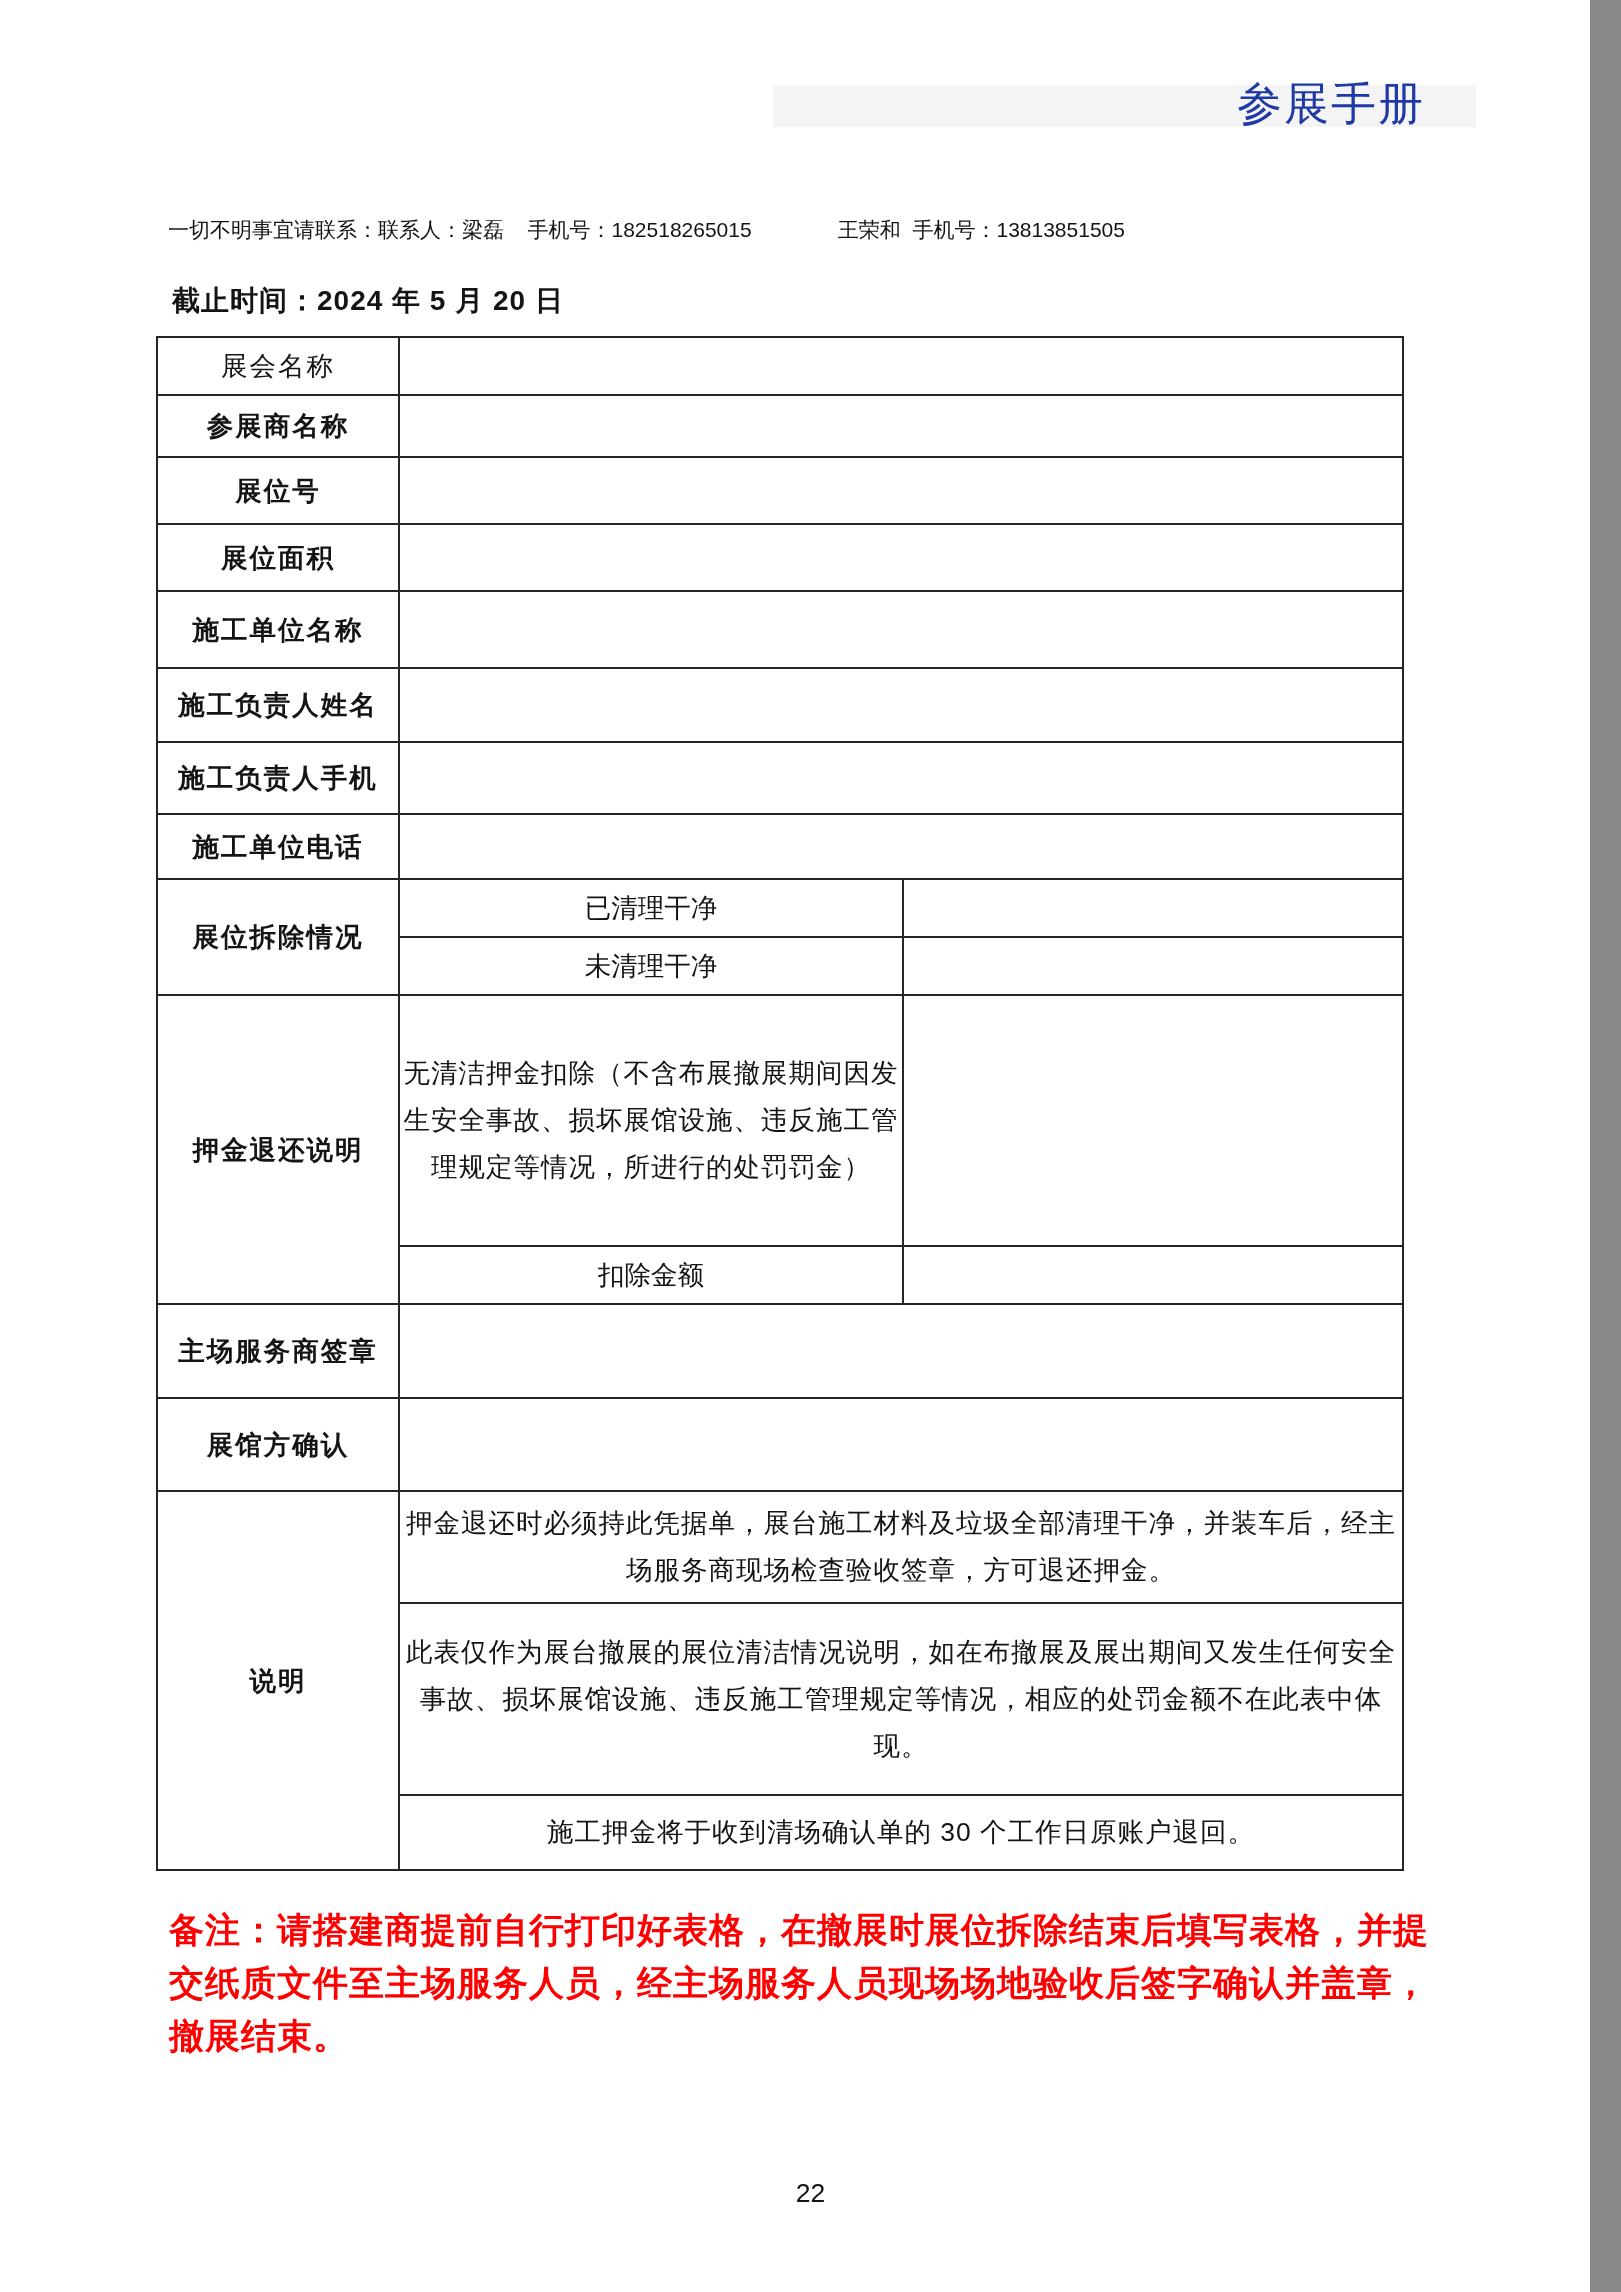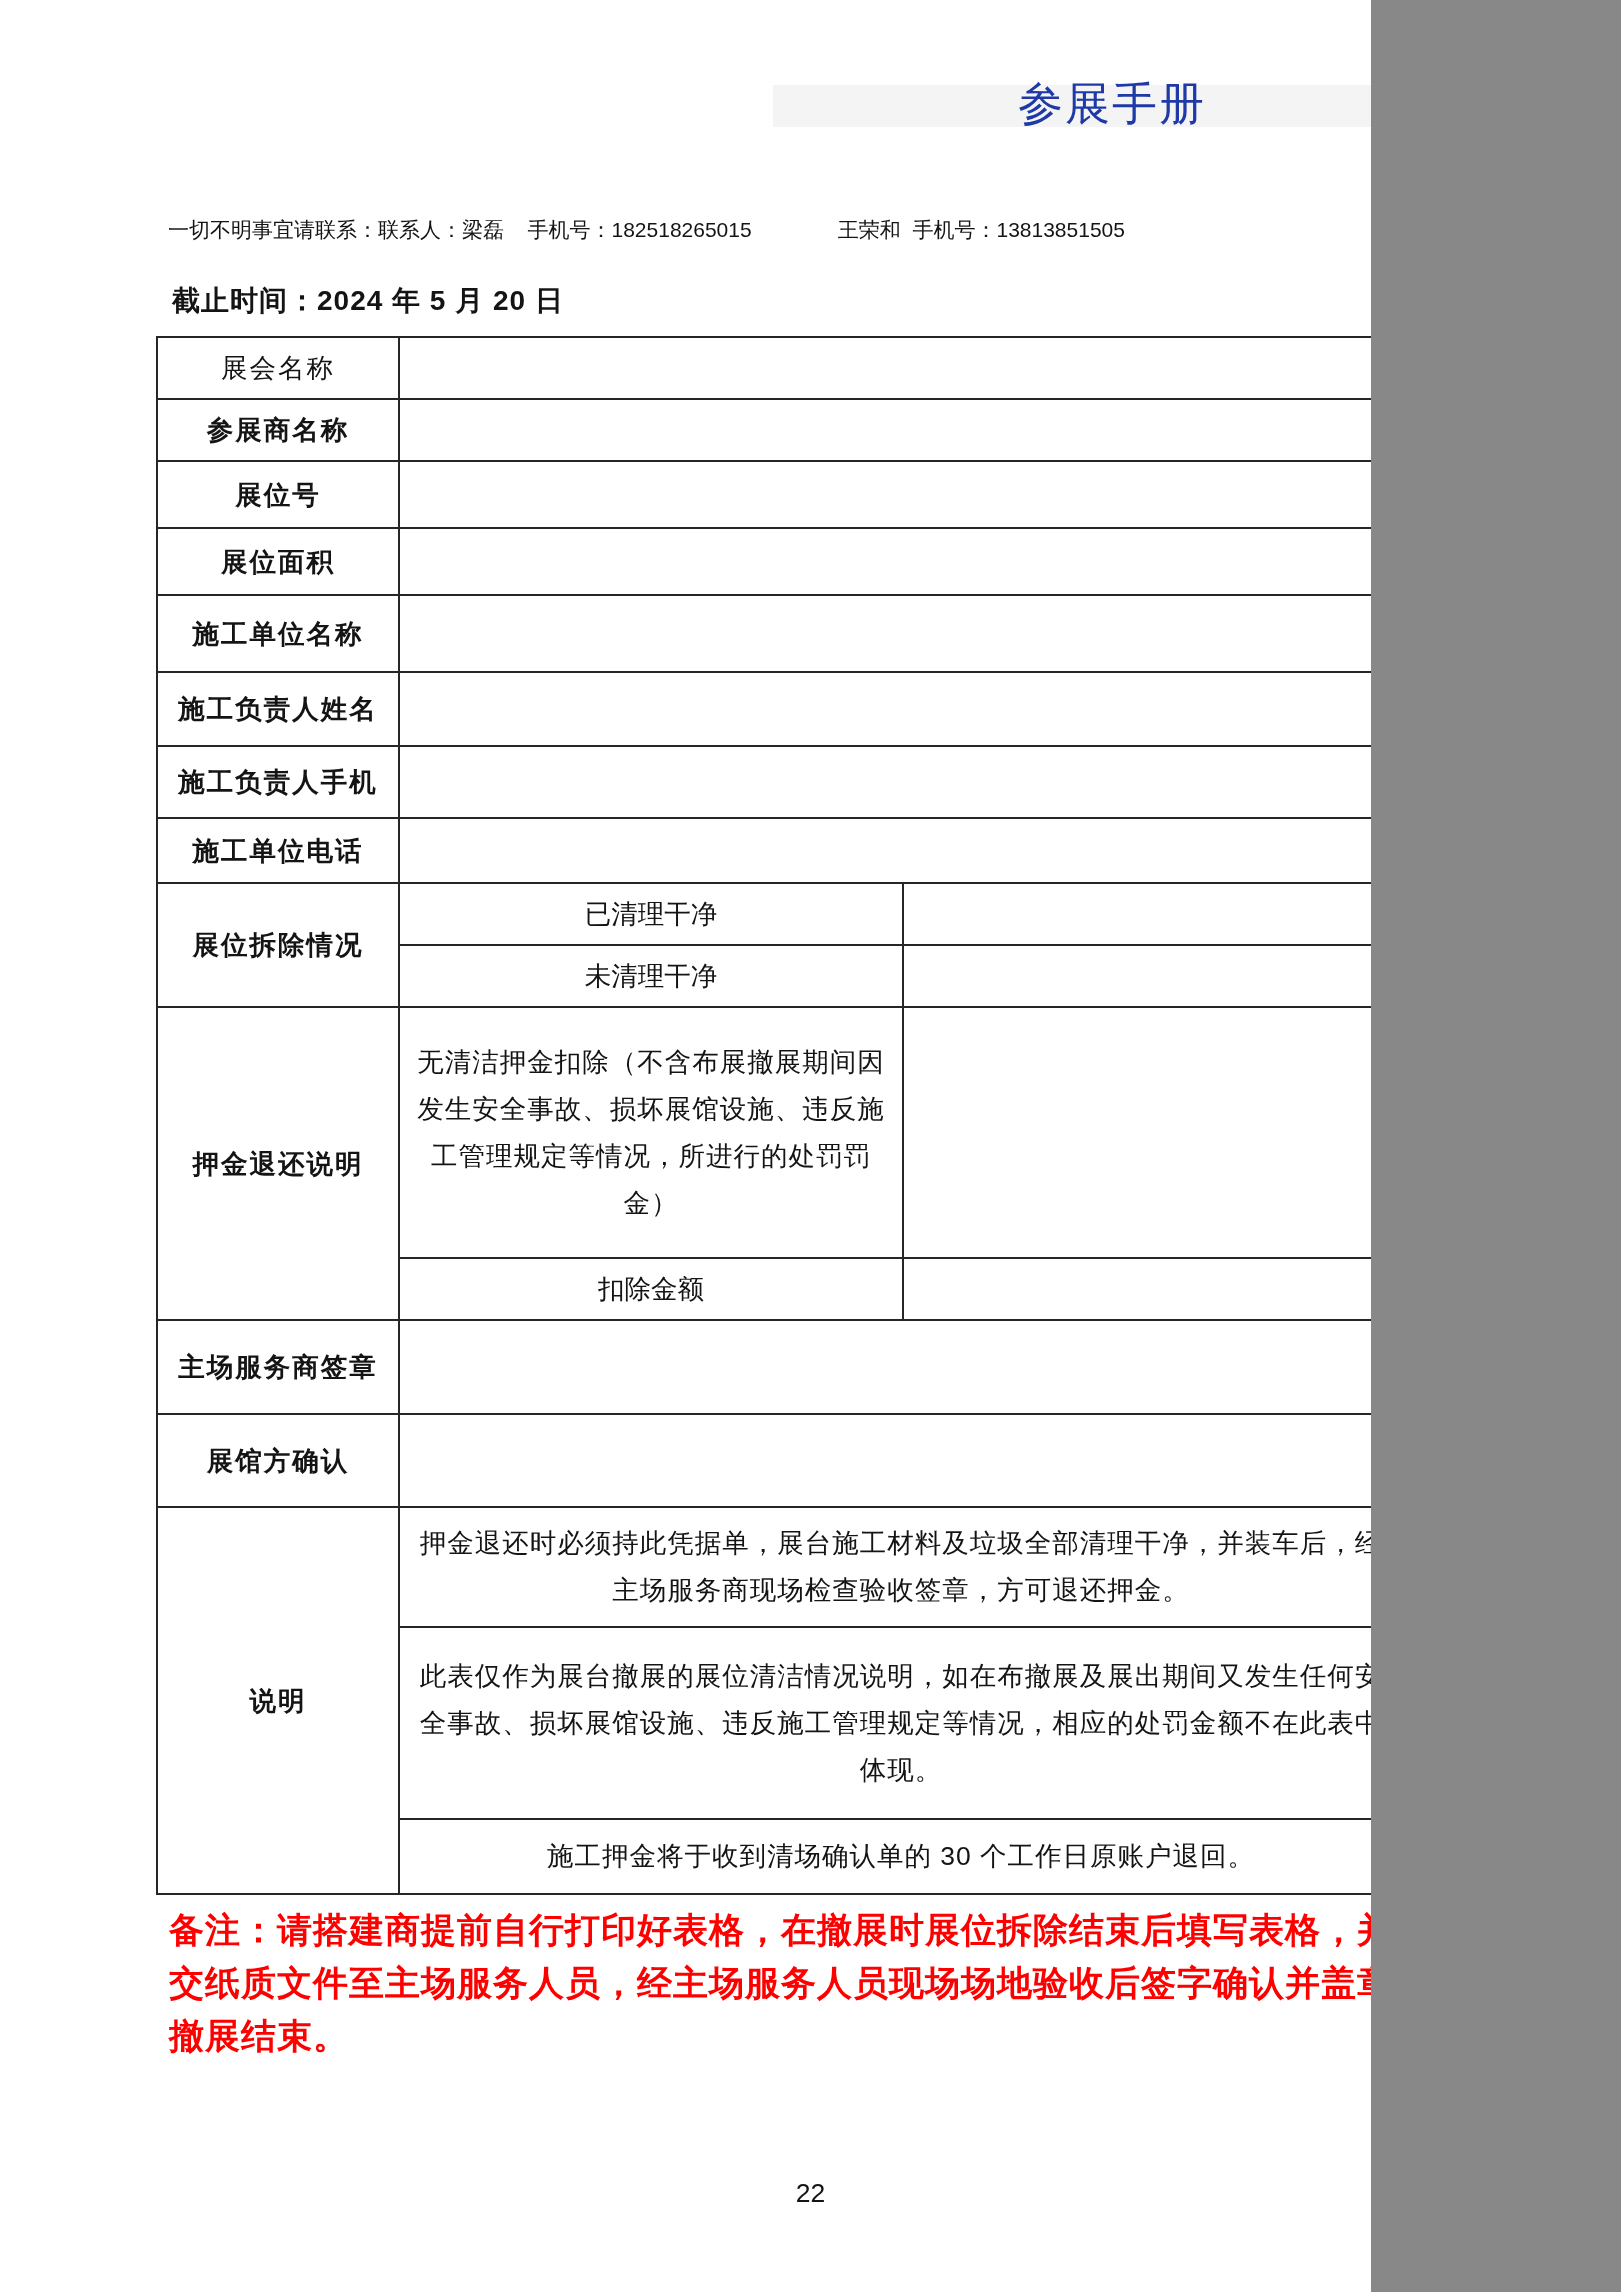--- a/index.html
+++ b/index.html
@@ -4,21 +4,21 @@
 <style>
   :root{
     --accent-blue:#1f3aa6;
     --note-red:#ff0000;
     --border-color:#262626;
     --text-color:#141414;
   }
   html,body{margin:0;padding:0;background:#888;}
   .page{
     position:relative;
-    width:1371px;height:2293px;
+    width:1590px;height:2293px;
     background:#ffffff;
     font-family:"Liberation Sans","DejaVu Sans",sans-serif;
     color:var(--text-color);
     overflow:hidden;
   }
   .hdr-band{
     position:absolute;left:773px;top:85px;width:703px;height:42px;
     background:#f4f4f4;
   }
   .manual-title{
@@ -42,21 +42,21 @@
     font-size:28px;font-weight:700;letter-spacing:1px;
   }
   table.form{
     position:absolute;left:156px;top:336px;
     width:1246px;
     border-collapse:collapse;table-layout:fixed;
   }
   table.form td{
     border:2px solid var(--border-color);
     font-size:26.5px;
-    padding:12px;
+    padding:0;
     vertical-align:middle;
     text-align:center;
     overflow:hidden;
   }
   td.lbl{letter-spacing:2px;font-weight:bold;}
   td.lbl-first{
     text-align:left;vertical-align:top;
     padding:7.8px 0 0 12.7px;letter-spacing:2px;
   }
   td.bigtext{

